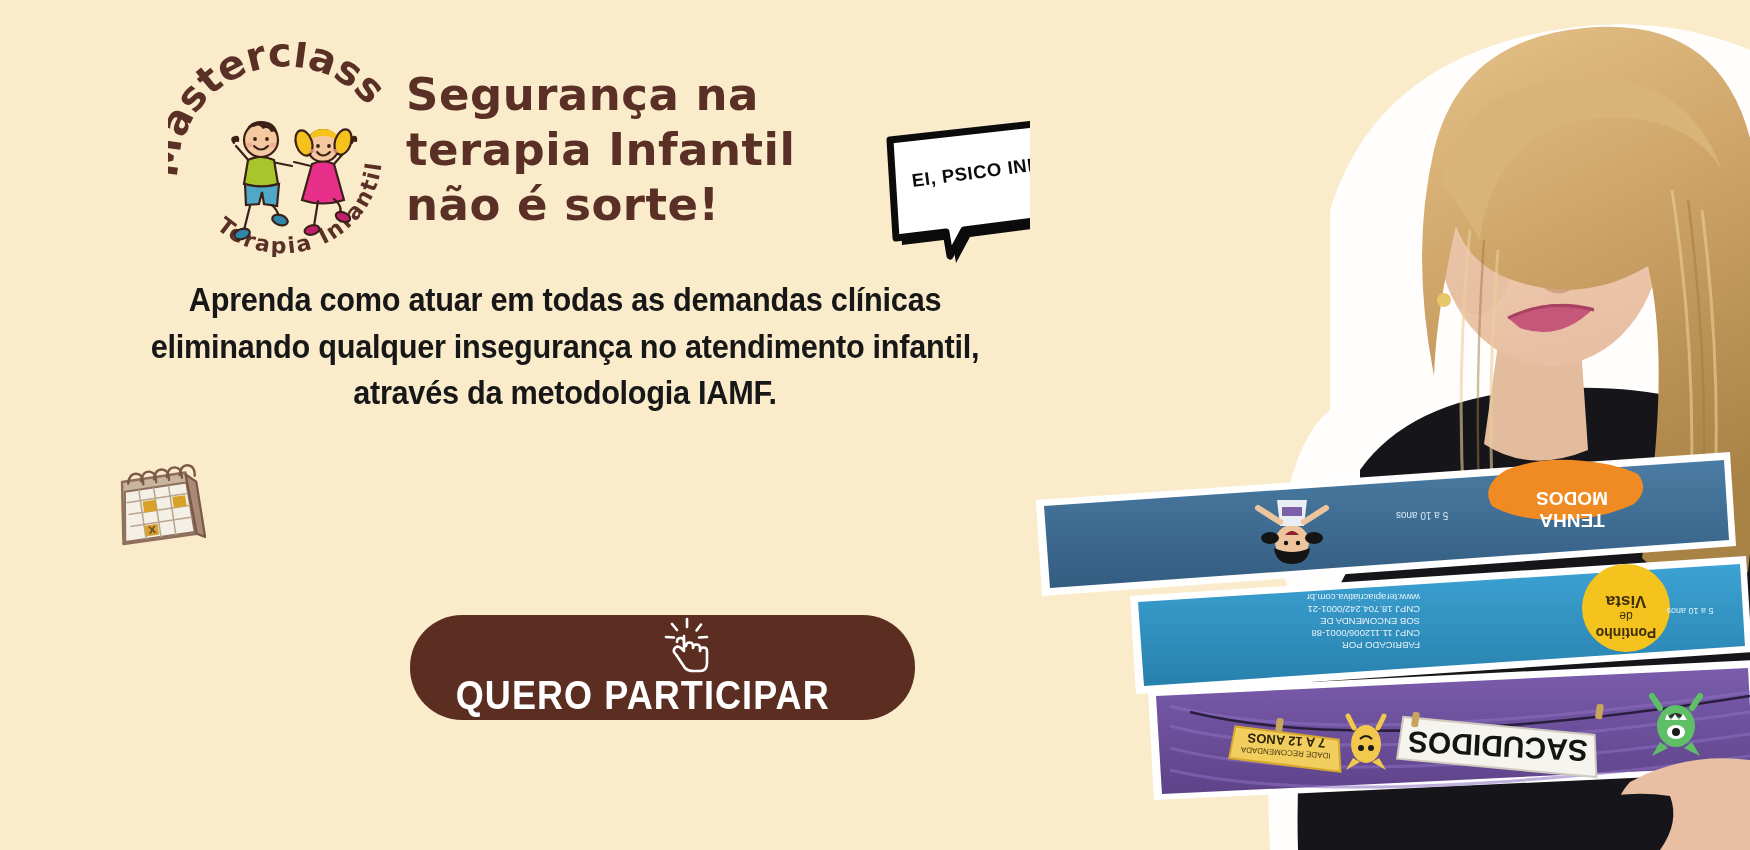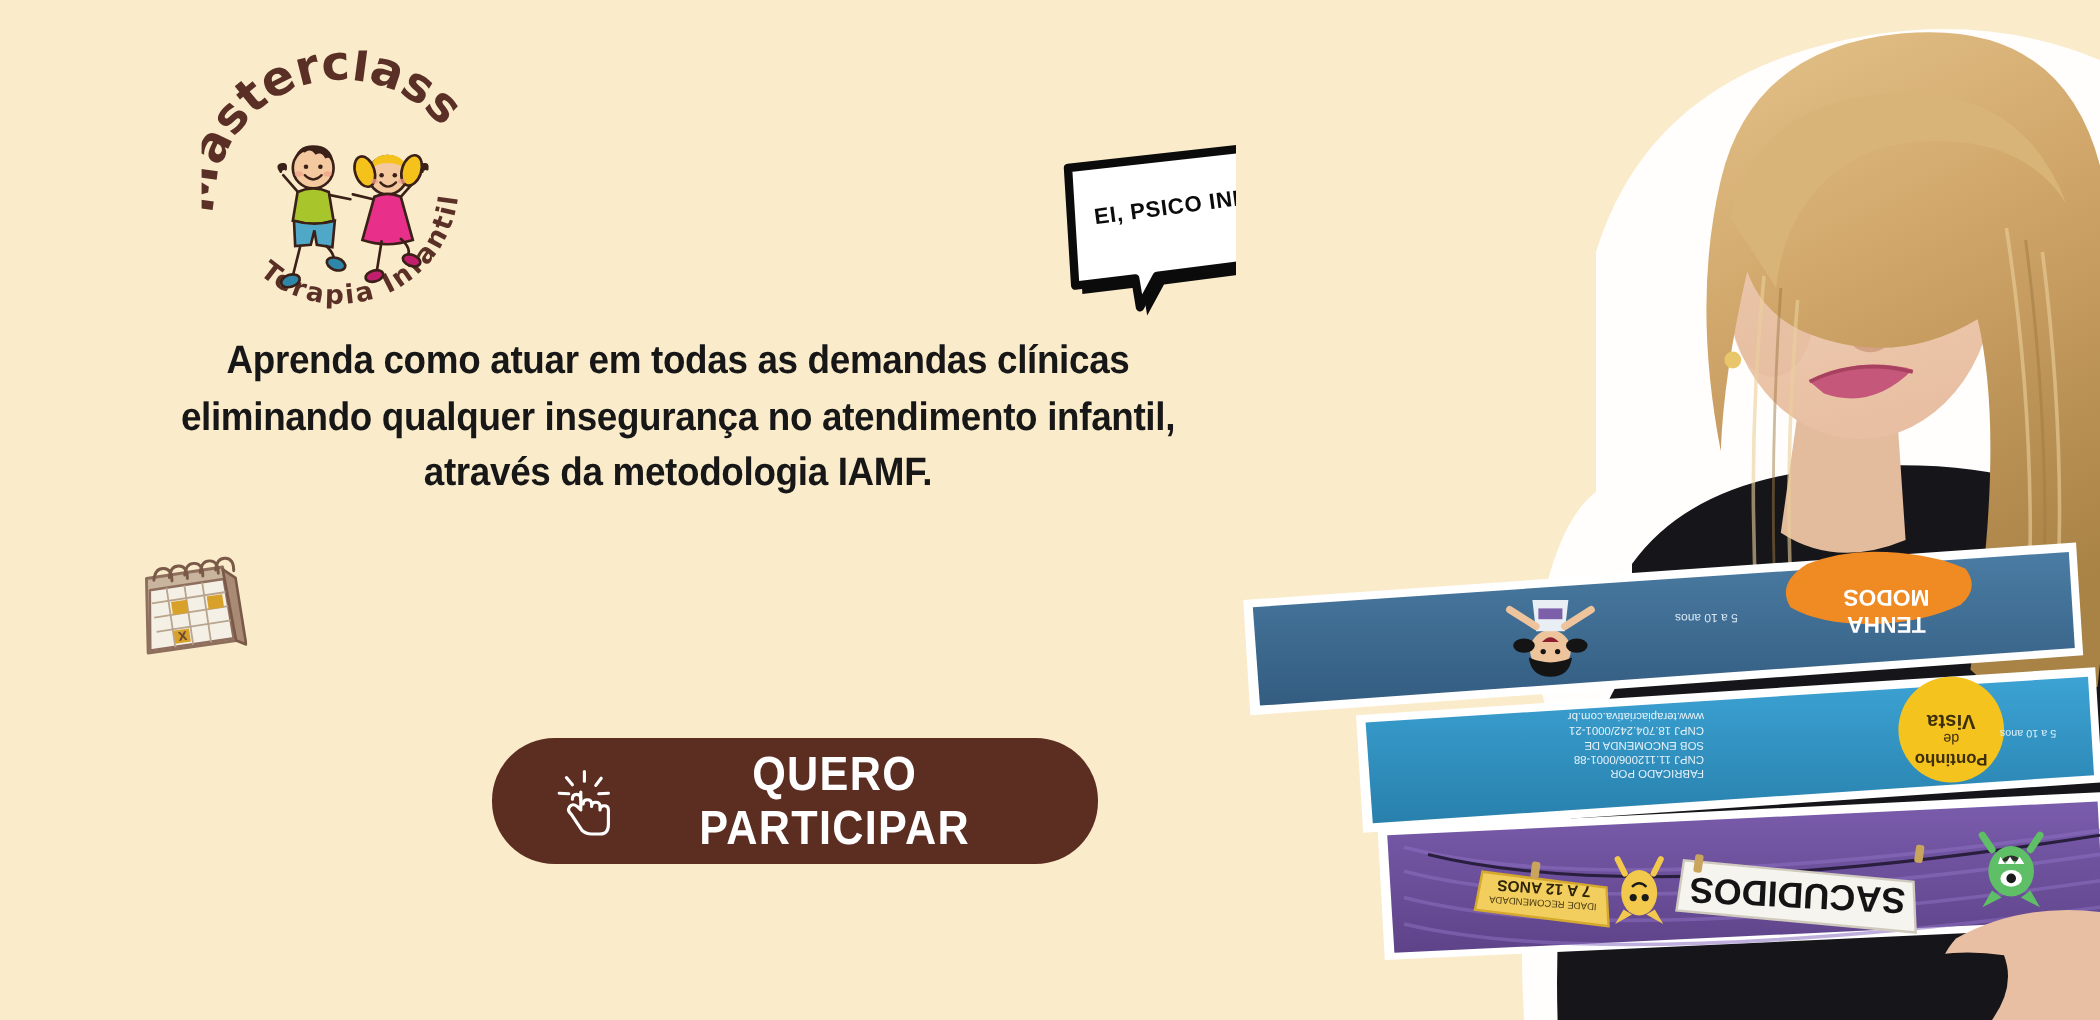--- a/index.html
+++ b/index.html
@@ -88,20 +88,21 @@
 
   
   #cta {
     position:absolute; left:410px; top:615px;
     width:505px; height:105px;
     background:#5C2E22;
     border-radius:52px;
     display:flex; align-items:center;
     cursor:pointer;
     border:none;
+    flex-direction:column;
   }
   #cta-icon { width:58px; height:58px; margin-left:48px; flex:0 0 58px; }
   #cta-icon svg { display:block; width:58px; height:58px; }
   #cta-label {
     flex:1; text-align:center;
     color:#FFFFFF;
     font-family:"Liberation Sans Narrow","Liberation Sans", sans-serif;
     font-weight:bold;
     font-size:40px;
     letter-spacing:1.2px;
@@ -182,20 +183,25 @@
         <path d="M 144,122 q 11,-5 22,0 l 10,36 q -22,7 -42,0 z" fill="#E8308A"></path>
 
         <path d="M 150,159 L 146,184"></path>
         <path d="M 166,157 q 10,9 5,15"></path>
         <ellipse cx="144" cy="188" rx="7.5" ry="4.6" fill="#C21E6E" transform="rotate(-15 144 188)"></ellipse>
         <ellipse cx="175" cy="175" rx="7.5" ry="4.6" fill="#C21E6E" transform="rotate(20 175 175)"></ellipse>
       </g>
     </svg>
   </div>
 
+  <div id="headline">
+    <span class="hl-line">Segurança na</span>
+    <span class="hl-line">terapia Infantil</span>
+    <span class="hl-line">não é sorte!</span>
+  </div>
 
   <div id="bubble-wrap">
     <svg viewBox="0 0 235 145" xmlns="http://www.w3.org/2000/svg">
 
       <path d="M 18,28 L 225,5 L 232,100 L 92,118 L 78,144 L 74,120 L 24,126 Z" fill="#0b0b0b" transform="translate(6,7)"></path>
 
       <path d="M 18,28 L 225,5 L 232,100 L 92,118 L 78,144 L 74,120 L 24,126 Z" fill="#FFFFFF" stroke="#0b0b0b" stroke-width="7" stroke-linejoin="round"></path>
     </svg>
     <div id="bubble-text">EI, PSICO INFANTIL</div>
   </div>

